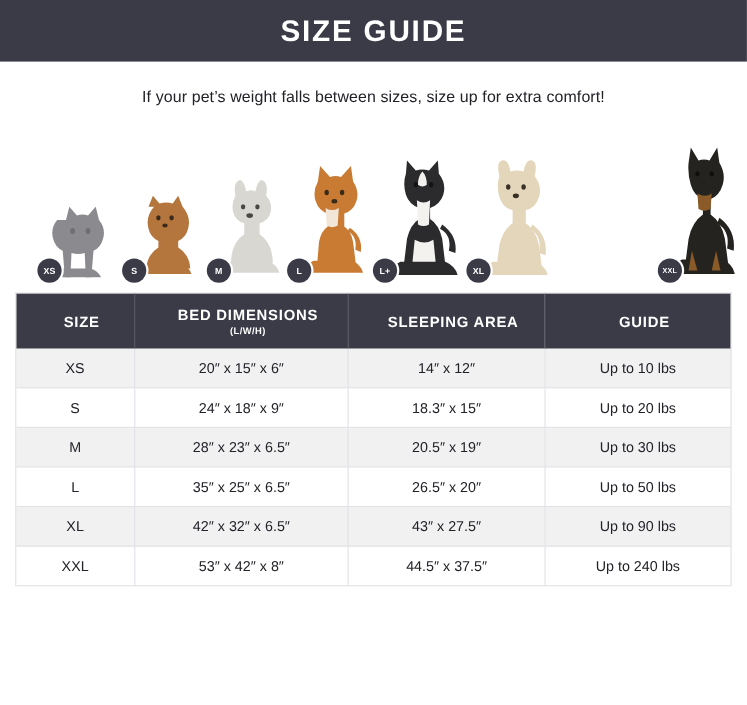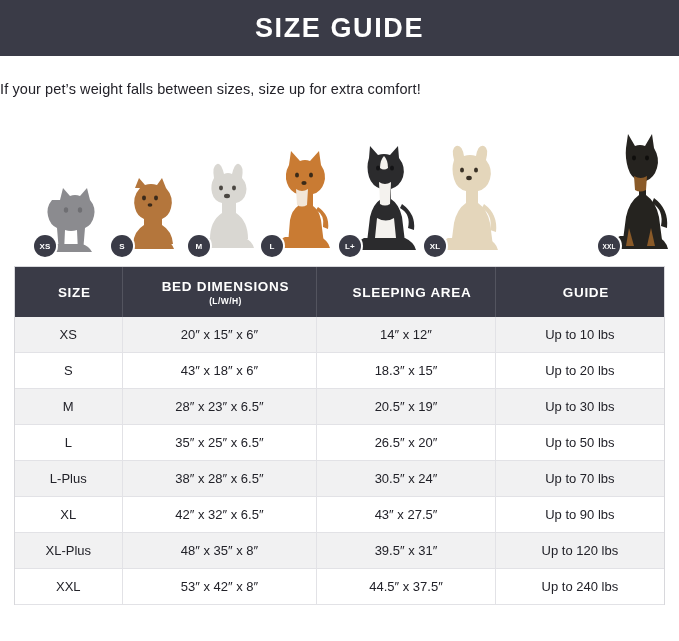--- a/index.html
+++ b/index.html
@@ -29,20 +29,21 @@
     align-items: center;
     justify-content: center;
   }
   .header-title {
     color: #ffffff;
     font-size: 27px;
     font-weight: bold;
     letter-spacing: 1.6px;
   }
   .subtitle {
+    text-align: center;
     font-size: 14.5px;
     color: #232229;
     margin-top: 25px;
     letter-spacing: .1px;
   }
   
   .pets-row {
     position: relative;
     height: 135px;
     margin: 22px 14px 0 14px;
@@ -298,55 +299,43 @@
       </thead>
       <tbody>
         <tr>
           <td>XS</td>
           <td>20″ x 15″ x 6″</td>
           <td>14″ x 12″</td>
           <td>Up to 10 lbs</td>
         </tr>
         <tr>
           <td>S</td>
-          <td>43″ x 18″ x 6″</td>
+          <td>24″ x 18″ x 9″</td>
           <td>18.3″ x 15″</td>
           <td>Up to 20 lbs</td>
         </tr>
         <tr>
           <td>M</td>
           <td>28″ x 23″ x 6.5″</td>
           <td>20.5″ x 19″</td>
           <td>Up to 30 lbs</td>
         </tr>
         <tr>
           <td>L</td>
           <td>35″ x 25″ x 6.5″</td>
           <td>26.5″ x 20″</td>
           <td>Up to 50 lbs</td>
         </tr>
         <tr>
-          <td>L-Plus</td>
-          <td>38″ x 28″ x 6.5″</td>
-          <td>30.5″ x 24″</td>
-          <td>Up to 70 lbs</td>
-        </tr>
-        <tr>
           <td>XL</td>
           <td>42″ x 32″ x 6.5″</td>
           <td>43″ x 27.5″</td>
           <td>Up to 90 lbs</td>
         </tr>
         <tr>
-          <td>XL-Plus</td>
-          <td>48″ x 35″ x 8″</td>
-          <td>39.5″ x 31″</td>
-          <td>Up to 120 lbs</td>
-        </tr>
-        <tr>
           <td>XXL</td>
           <td>53″ x 42″ x 8″</td>
           <td>44.5″ x 37.5″</td>
           <td>Up to 240 lbs</td>
         </tr>
       </tbody>
     </table>
   </div>
 
 </div>

